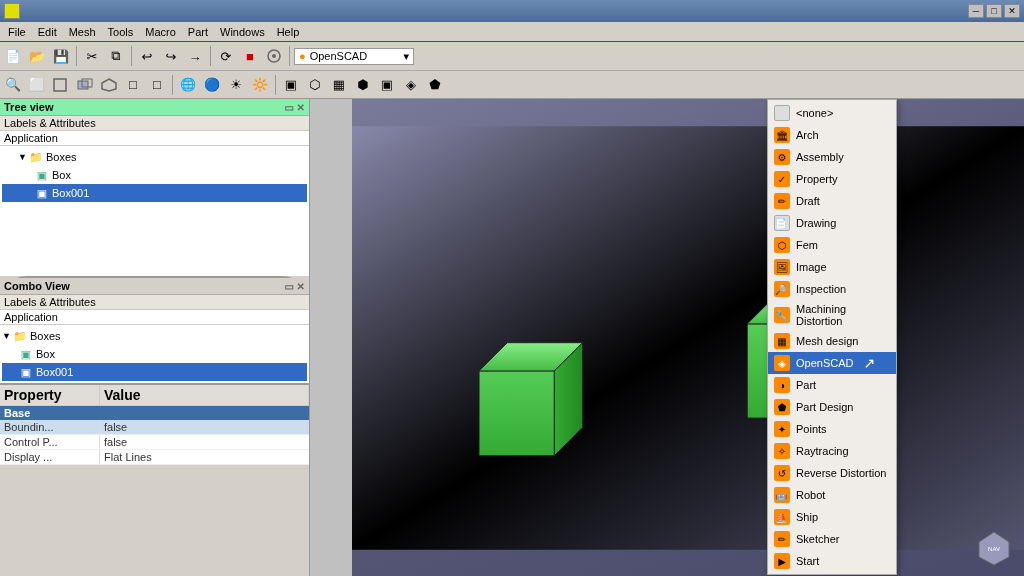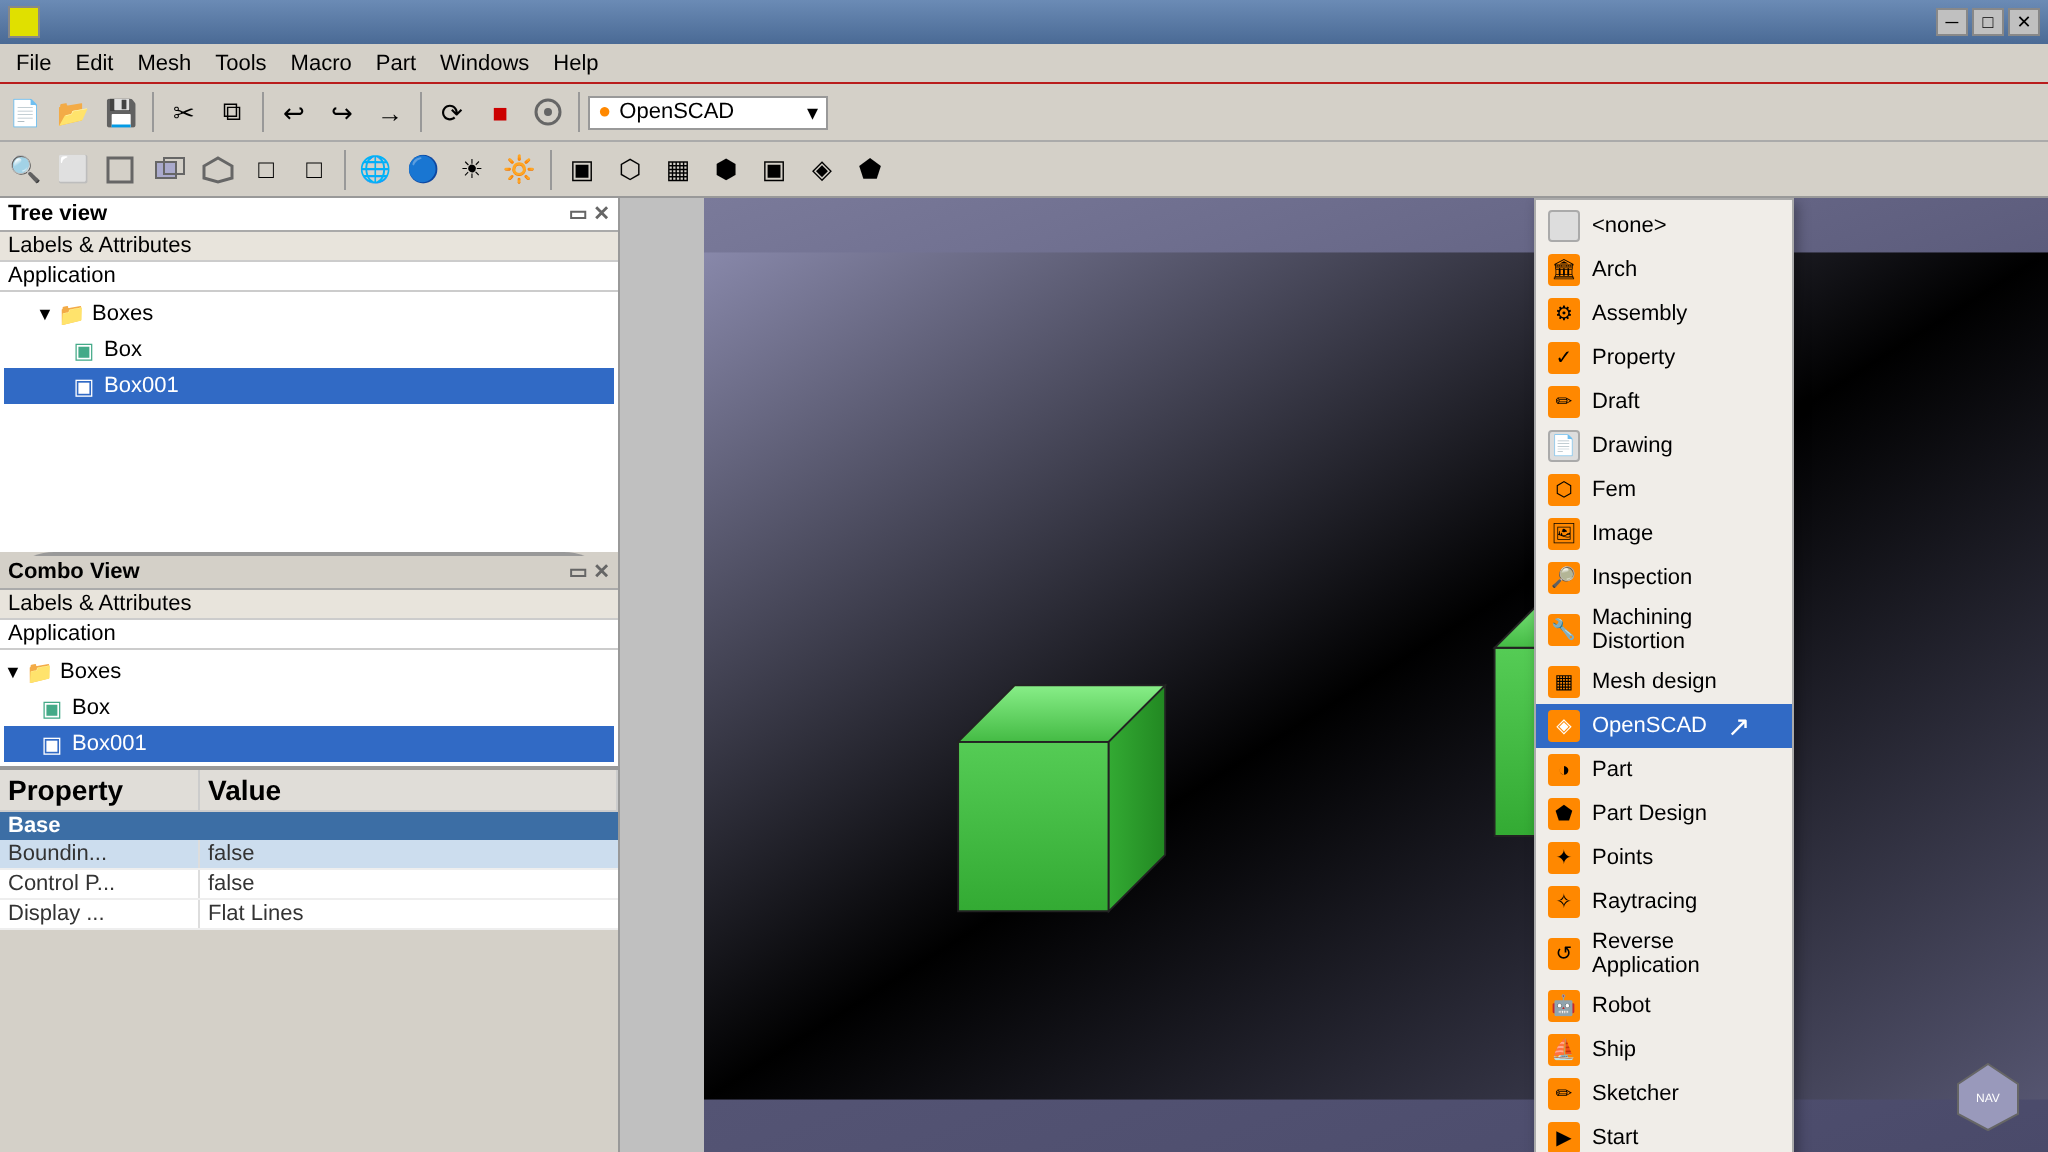--- a/index.html
+++ b/index.html
@@ -65,21 +65,21 @@
     .left-panel {
       width: 310px;
       background: #d4d0c8;
       border-right: 1px solid #999;
       display: flex;
       flex-direction: column;
       overflow: hidden;
     }
 
     .panel-header {
-      background: #ffffff;
+      background: #86efac;
       padding: 2px 4px;
       font-size: 11px;
       font-weight: bold;
       border-bottom: 1px solid #aaa;
       display: flex;
       justify-content: space-between;
       align-items: center;
     }
     .panel-controls { font-size: 10px; color: #666; }
 
@@ -486,21 +486,21 @@
       <div class="dropdown-item">
         <div class="menu-icon" style="background:#f80;border-radius:2px;">✦</div>
         <span>Points</span>
       </div>
       <div class="dropdown-item">
         <div class="menu-icon" style="background:#f80;border-radius:2px;">✧</div>
         <span>Raytracing</span>
       </div>
       <div class="dropdown-item">
         <div class="menu-icon" style="background:#f80;border-radius:2px;">↺</div>
-        <span>Reverse Application</span>
+        <span>Reverse Distortion</span>
       </div>
       <div class="dropdown-item">
         <div class="menu-icon" style="background:#f80;border-radius:2px;">🤖</div>
         <span>Robot</span>
       </div>
       <div class="dropdown-item">
         <div class="menu-icon" style="background:#f80;border-radius:2px;">⛵</div>
         <span>Ship</span>
       </div>
       <div class="dropdown-item">

